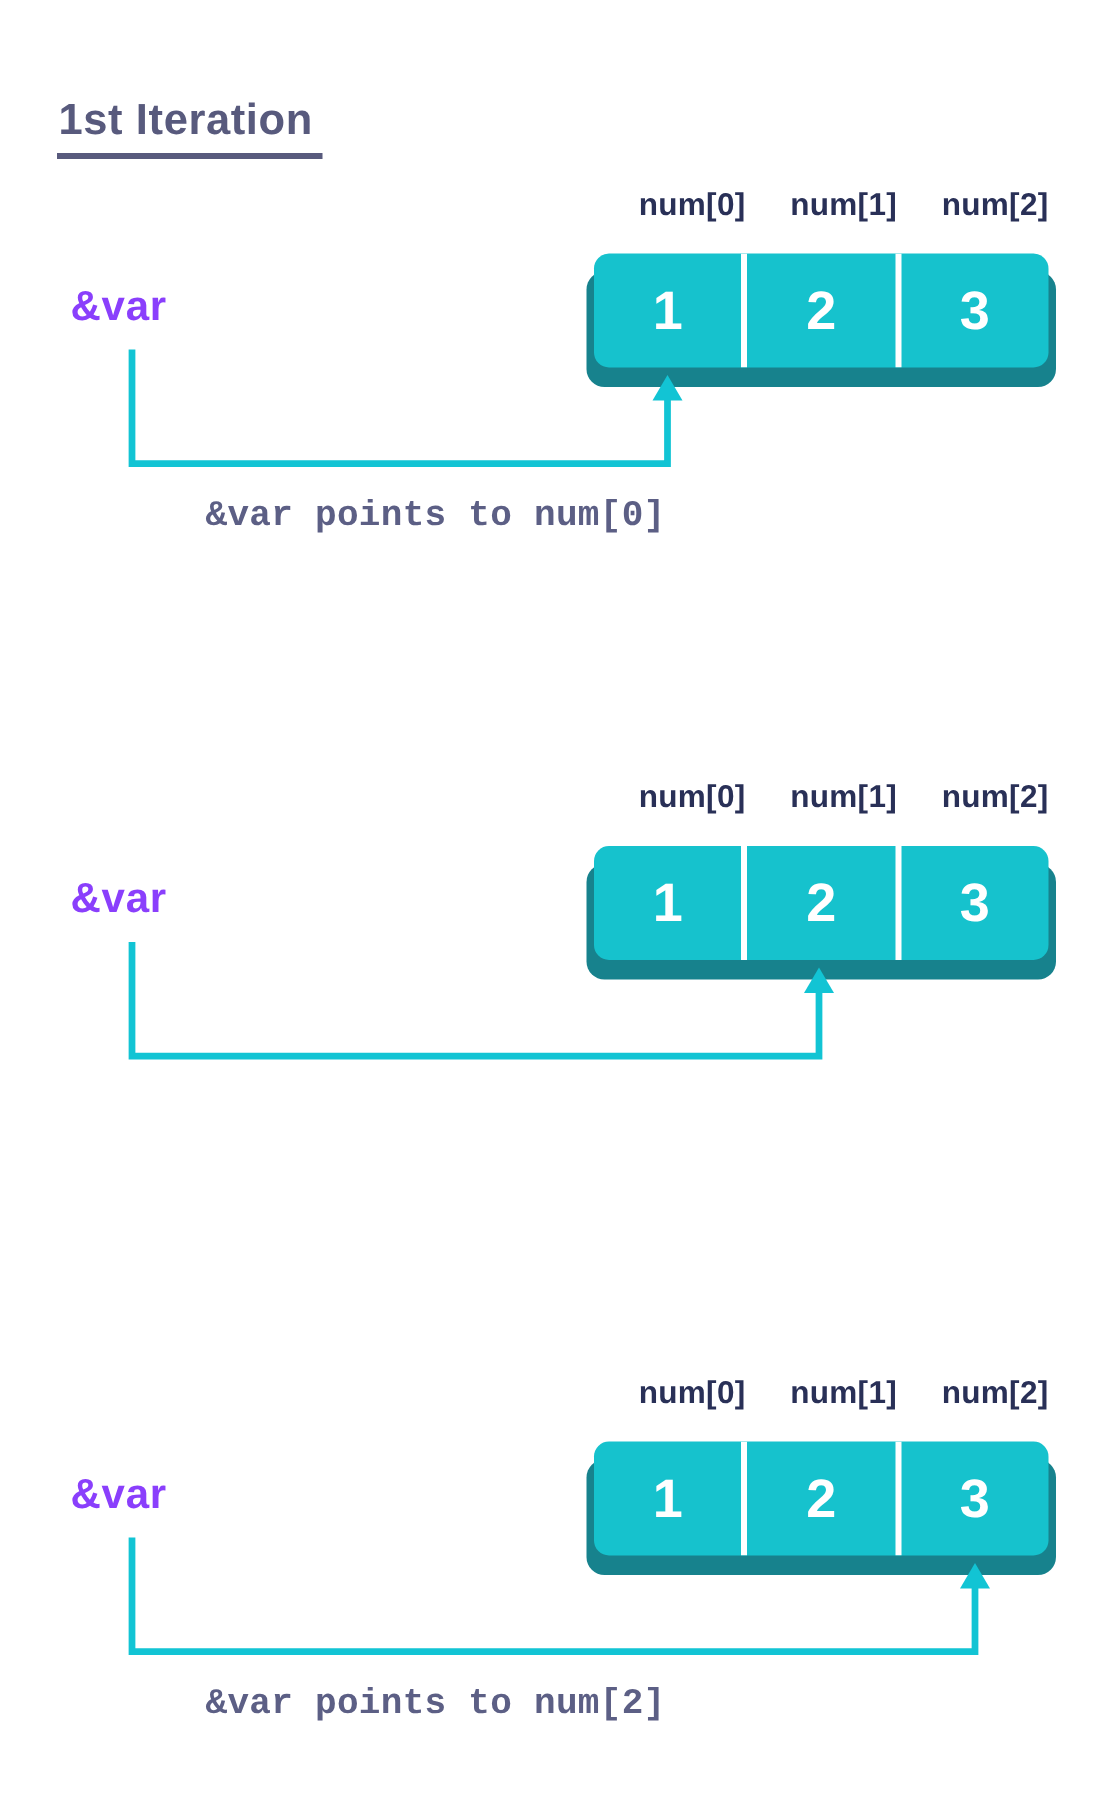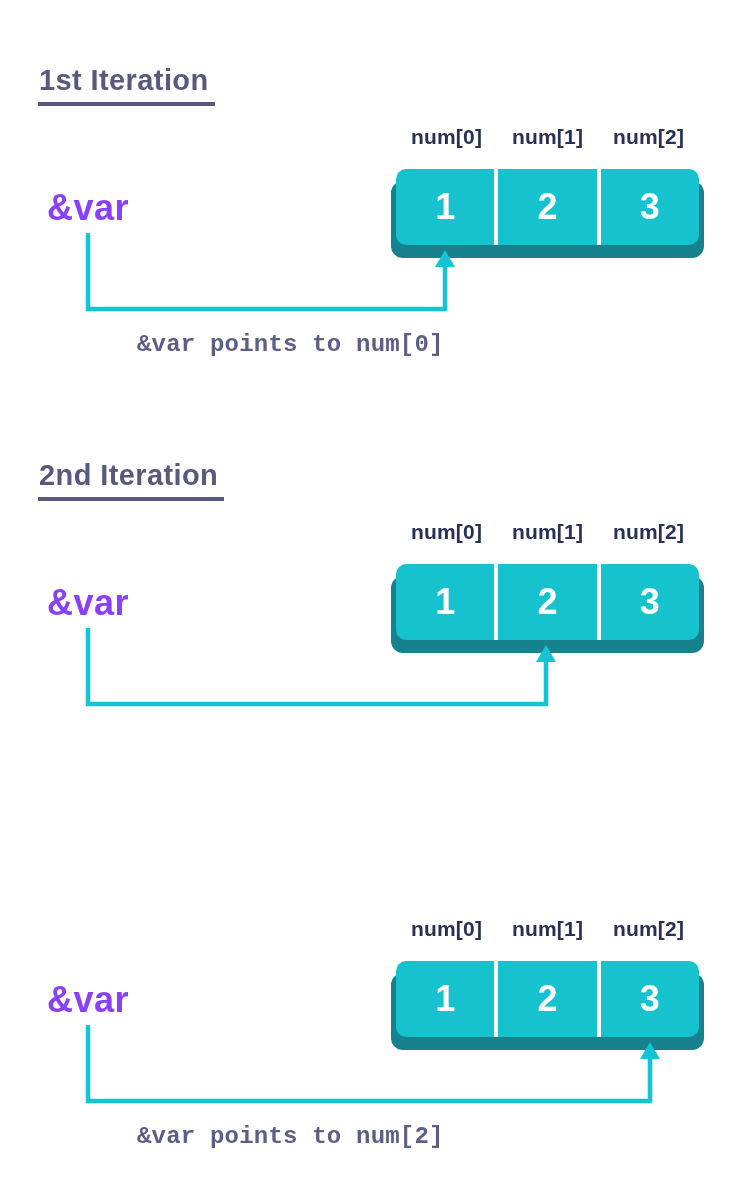--- a/index.html
+++ b/index.html
@@ -12,40 +12,40 @@
 
   .title{
     position:absolute;left:36px;top:42px;line-height:1;
     font-size:29px;font-weight:800;letter-spacing:.4px;
     color:var(--title,#585a7d);
     border-bottom:4px solid var(--title,#585a7d);
     padding:0 6px 7px 1px;
   }
   .labels{position:absolute;left:394px;top:125px;width:303px;display:flex;}
   .labels span{
-    flex:1;text-align:center;font-size:21px;font-weight:800;
+    flex:1;text-align:right;font-size:21px;font-weight:800;
     color:var(--label,#293057);letter-spacing:.2px;
   }
   .boxshadow{
     position:absolute;left:389px;top:181px;width:313px;height:77px;
     border-radius:12px;background:var(--shadow,#17828d);
   }
   .box{
     position:absolute;left:394px;top:169px;width:303px;height:76px;
     border-radius:10px;background:var(--teal,#16c2cd);
     display:flex;overflow:hidden;
   }
   .cell{
     flex:1;display:flex;align-items:center;justify-content:center;
     color:#fff;font-size:36px;font-weight:800;
   }
   .divider{width:4px;background:#fff;}
   .var{
     position:absolute;left:45px;top:190px;line-height:1;
-    font-size:36px;font-weight:800;letter-spacing:.5px;
+    font-size:28px;font-weight:800;letter-spacing:.5px;
     color:var(--purple,#8a3ffc);
   }
   .arrow{position:absolute;left:0;top:0;width:734px;height:400px;pointer-events:none;}
   .arrow path{fill:none;stroke:var(--arrow,#12c4d4);stroke-width:4.5;}
   .arrow polygon{fill:var(--arrow,#12c4d4);}
   .caption{
     position:absolute;left:135px;top:332px;line-height:1.1;
     font-size:24px;font-weight:800;letter-spacing:.2px;
     color:var(--caption,#5c5f85);
     font-family:Liberation Mono, monospace;
@@ -73,21 +73,20 @@
     </div>
     <div class="var">&amp;var</div>
     <svg class="arrow" viewBox="0 0 734 400">
       <path d="M86 233 L86 309 L443 309 L443 264"></path>
       <polygon points="433,267 453,267 443,250"></polygon>
     </svg>
     <div class="caption">&amp;var points to num[0]</div>
   </section>
 
   <section class="iter s1">
-    <h2 class="title">2nd Iteration</h2>
     <div class="labels">
       <span>num[0]</span>
       <span>num[1]</span>
       <span>num[2]</span>
     </div>
     <div class="boxshadow"></div>
     <div class="box">
       <div class="cell">1</div>
       <div class="divider"></div>
       <div class="cell">2</div>

